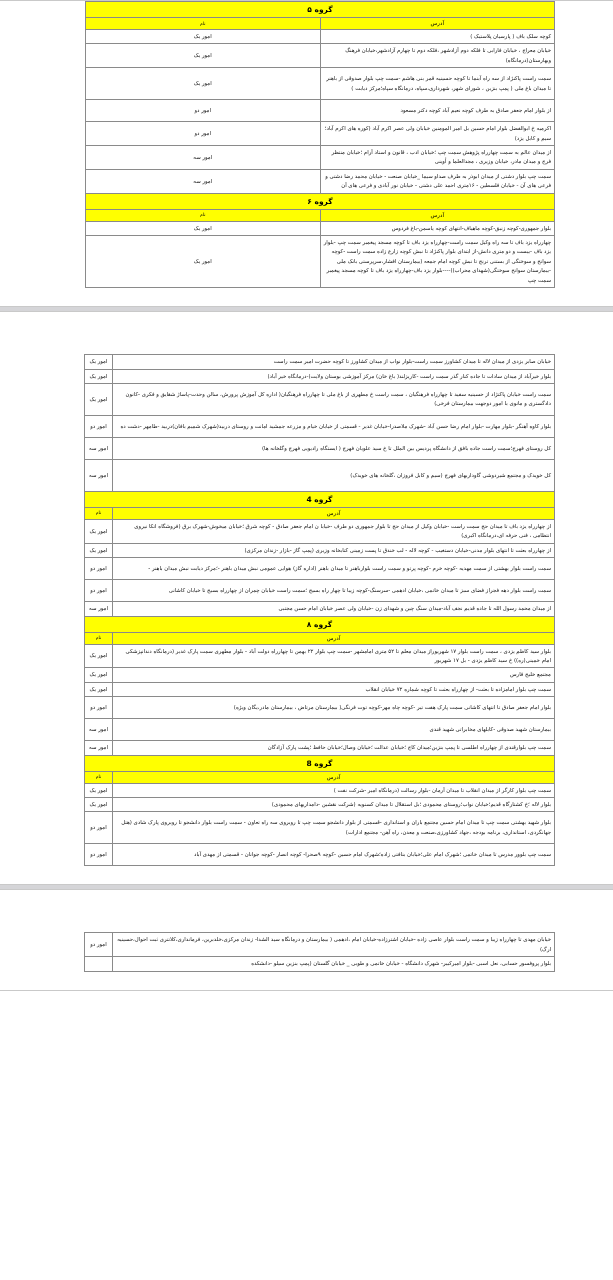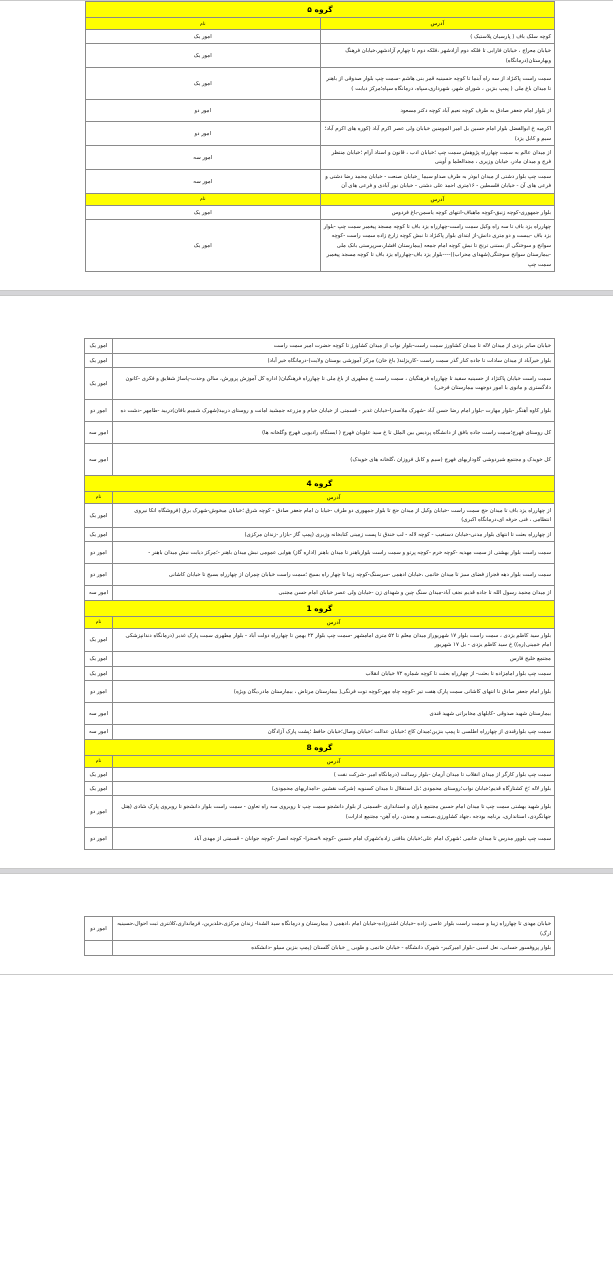--- a/index.html
+++ b/index.html
@@ -131,20 +131,23 @@
               <td class="col-label">امور دو</td>
             </tr>
             <tr class="data-row h-md">
               <td class="col-addr">از میدان عالم به سمت چهارراه پژوهش سمت چپ ؛خیابان ادب ، قانون و استاد آرام ؛خیابان منتظر فرج و میدان مادر، خیابان وزیری ، مجدالعلما و أوینی</td>
               <td class="col-label">امور سه</td>
             </tr>
             <tr class="data-row h-md">
               <td class="col-addr">سمت چپ بلوار دشتی از  میدان ابوذر به طرف صداو سیما  _خیابان صنعت - خیابان محمد رضا دشتی و فرعی های آن - خیابان فلسطین - ۱۶متری احمد علی دشتی - خیابان نور آبادی و فرعی های آن</td>
               <td class="col-label">امور سه</td>
             </tr>
+            <tr class="group-banner">
+              <td colspan="2">گروه ۶</td>
+            </tr>
             <tr class="head-row">
               <td class="col-addr">آدرس</td>
               <td class="col-label">نام</td>
             </tr>
             <tr class="data-row h-sm">
               <td class="col-addr">بلوار جمهوری-کوچه زنبق-کوچه ماهیاف-انتهای کوچه یاسمن-باغ فردوس</td>
               <td class="col-label">امور یک</td>
             </tr>
             <tr class="data-row h-xxl">
               <td class="col-addr">چهارراه یزد باف تا سه راه وکیل سمت راست-چهارراه یزد باف تا کوچه مسجد پیغمبر سمت چپ -بلوار یزد باف -بیست و دو متری دانش-از ابتدای بلوار پاکنژاد تا نبش کوچه زارع زاده سمت راست -کوچه سوانح و سوختگی از بستنی ترنج تا نبش کوچه امام جمعه (بیمارستان افشار،سرپرستی بانک ملی -بیمارستان سوانح سوختگی(شهدای محراب))----بلوار یزد باف-چهارراه یزد باف تا کوچه مسجد پیغمبر سمت چپ</td>
@@ -206,21 +209,21 @@
             </tr>
             <tr class="data-row h-md">
               <td class="col-addr">سمت راست بلوار دهه فجراز فضای سبز تا میدان خاتمی ،خیابان ادهمی -سرسنگ-کوچه زیبا تا چهار راه بسیج ؛سمت راست خیابان چمران از چهارراه بسیج تا خیابان کاشانی</td>
               <td class="col-label">امور دو</td>
             </tr>
             <tr class="data-row h-sm">
               <td class="col-addr">از میدان محمد رسول الله تا جاده قدیم نجف آباد-میدان سنگ چین و شهدای زن -خیابان ولی عصر خیابان امام حسن مجتبی</td>
               <td class="col-label">امور سه</td>
             </tr>
             <tr class="group-banner">
-              <td colspan="2">گروه 1</td>
+              <td colspan="2">گروه ۸</td>
             </tr>
             <tr class="head-row">
               <td class="col-addr">آدرس</td>
               <td class="col-label">نام</td>
             </tr>
             <tr class="data-row h-md">
               <td class="col-addr">بلوار سید کاظم یزدی ، سمت راست  بلوار ۱۷ شهریوراز میدان معلم تا ۵۲ متری امامشهر -سمت چپ بلوار ۲۲ بهمن تا چهارراه دولت آباد - بلوار مطهری سمت پارک غدیر (درمانگاه دندانپزشکی امام  خمینی(ره)) خ سید کاظم یزدی - بل ۱۷ شهریور</td>
               <td class="col-label">امور یک</td>
             </tr>
             <tr class="data-row h-sm">

